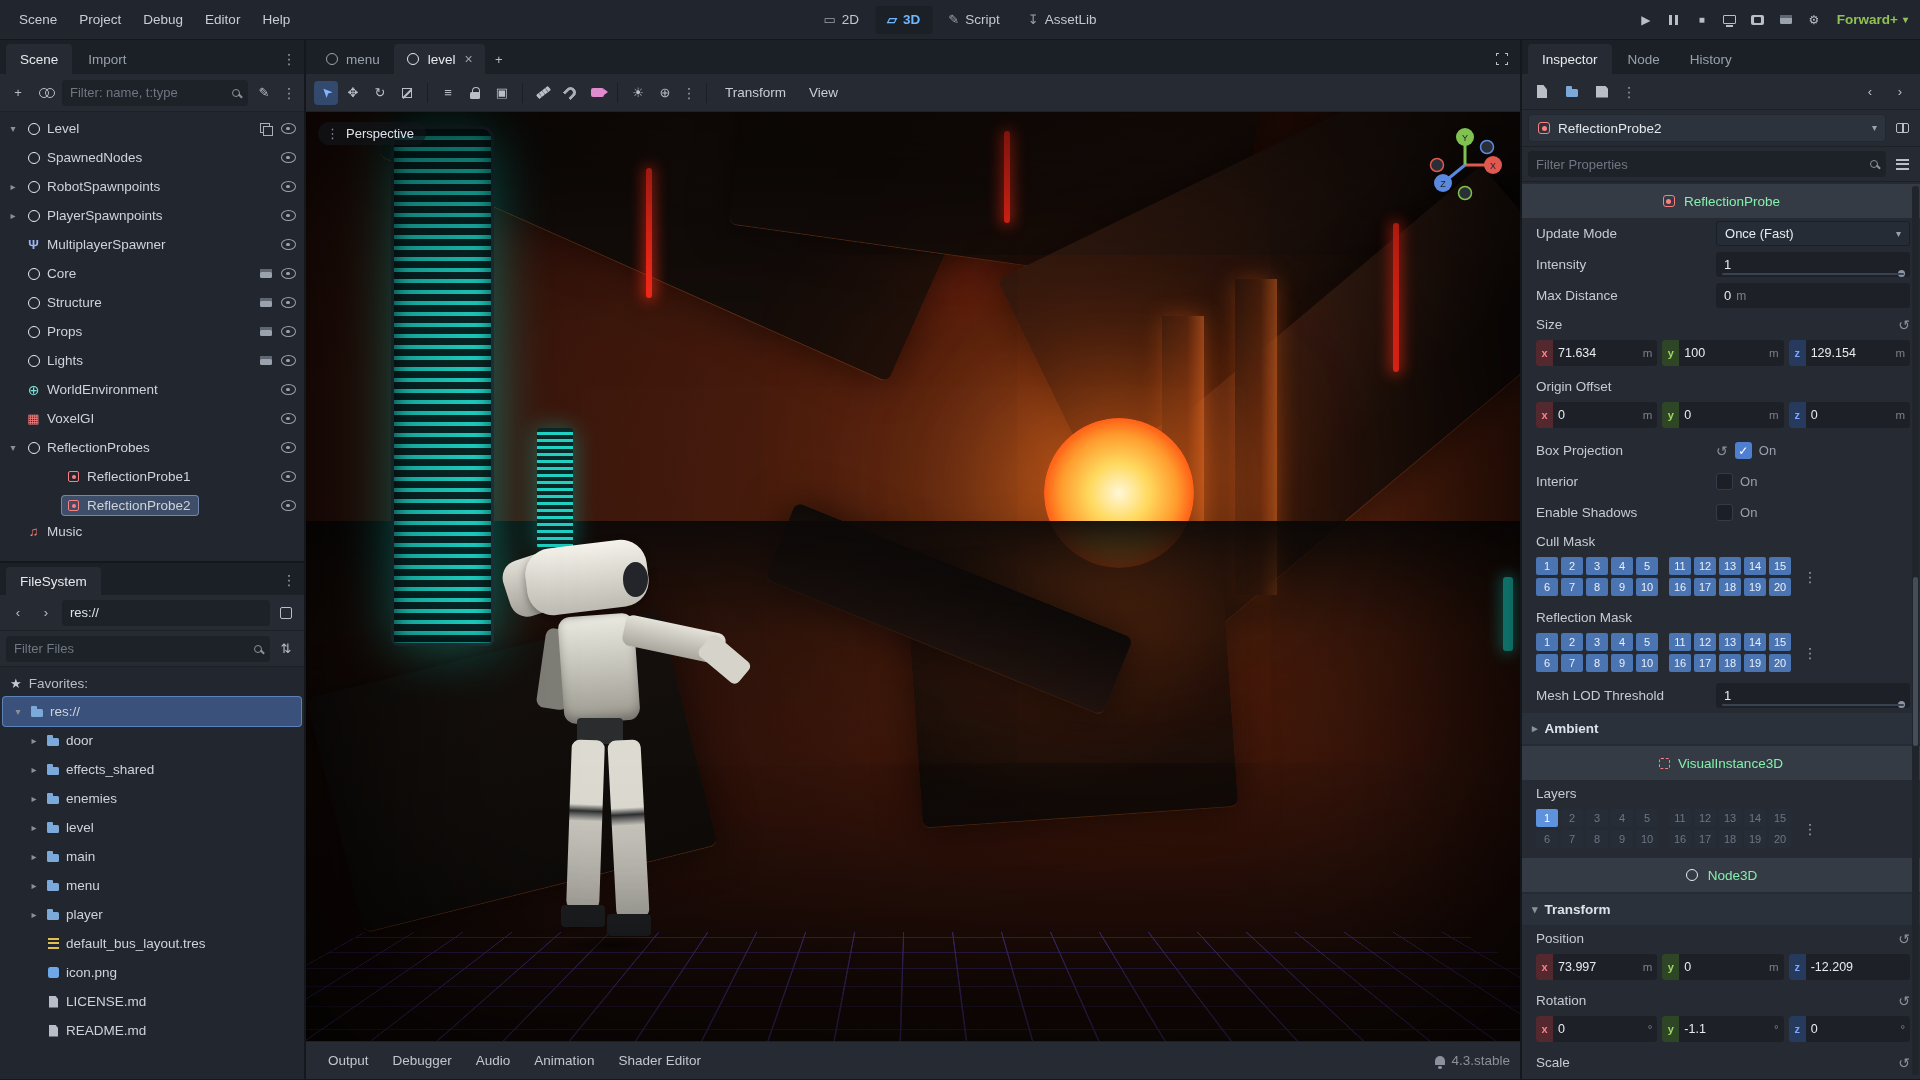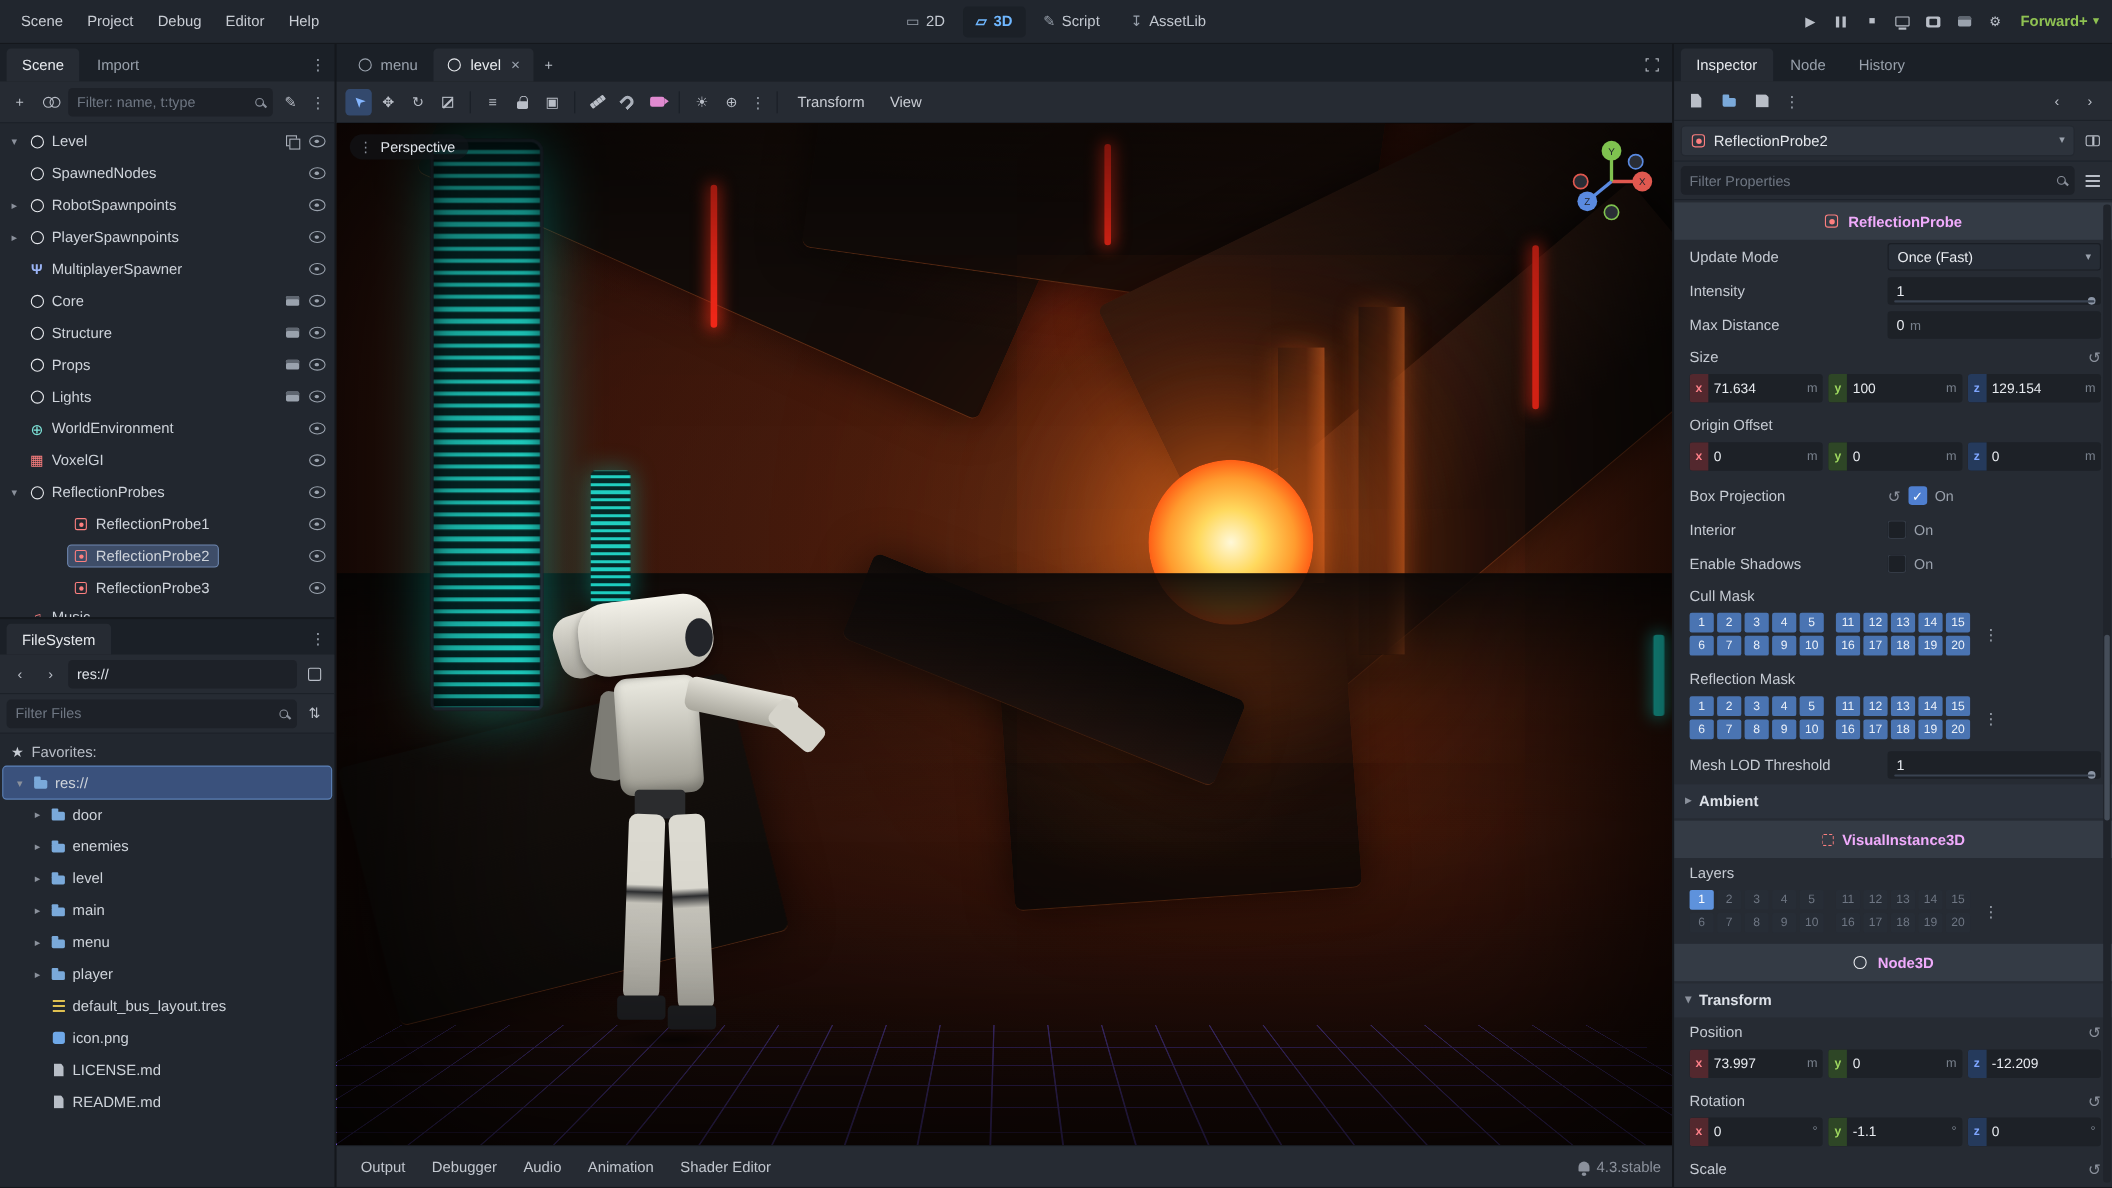--- a/index.html
+++ b/index.html
@@ -192,21 +192,21 @@
   .i-book::after{content:"";position:absolute;left:50%;top:0;bottom:0;width:1.6px;background:#b9bec7}
   .i-tune{width:13px;height:11px;background:repeating-linear-gradient(180deg,#b9bec7 0 2px,transparent 2px 4.5px)}
   .obj-row,.insp-filter{display:flex;align-items:center;gap:4px;padding:4px 6px;background:#262b33;border-bottom:1px solid #1c2128}
   .obj-dropdown{flex:1;display:flex;align-items:center;gap:7px;background:#2d333c;border:1px solid #232830;border-radius:4px;height:28px;padding:0 8px;min-width:0}
   .obj-name{color:#e4e7ec;white-space:nowrap;overflow:hidden;text-overflow:ellipsis}
   .obj-dropdown .chev{margin-left:auto;font-size:10px;color:#9aa2ad}
   .probe-icon{position:relative;width:14px;height:14px;display:inline-block;flex:none}
   .probe-icon::before{content:"";position:absolute;inset:1px;border:1.6px solid #fc7f7f;border-radius:3px}
   .probe-icon::after{content:"";position:absolute;left:50%;top:50%;width:5px;height:5px;margin:-2.5px;background:#fc7f7f;border-radius:50%}
   .insp-scroll{flex:1;overflow:hidden;background:#262b33}
-  .cat{height:34px;margin-top:2px;display:flex;align-items:center;justify-content:center;gap:8px;background:#343b45;color:#f0abfc;font-weight:bold}
+  .cat{height:34px;margin-top:2px;display:flex;align-items:center;justify-content:center;gap:8px;background:#343b45;color:#86efac;font-weight:normal}
   .vi-icon{width:11px;height:11px;border:1.5px dashed #fc7f7f;border-radius:2px}
   .prow{height:31px;display:flex;align-items:center;padding:0 10px 0 14px;gap:8px}
   .prow.group{height:27px}
   .pname{flex:0 0 46%;color:#c6cbd3;white-space:nowrap;overflow:hidden;text-overflow:ellipsis}
   .prow.group .pname{flex:0 0 auto}
   .pval{flex:1;display:flex;align-items:center;gap:7px;min-width:0}
   .field{position:relative;height:25px;background:#1d2127;border-radius:3px;padding:0 8px;display:flex;align-items:center;gap:5px;flex:1;color:#e8ebf0;font-size:13px}
   .field .unit{color:#78808c;font-size:12px}
   .slider::after{content:"";position:absolute;left:6px;right:6px;bottom:2px;height:2px;background:#394250;border-radius:1px}
   .slider::before{content:"";position:absolute;right:5px;bottom:0;width:7px;height:7px;border-radius:50%;background:#8b95a5}
@@ -470,30 +470,20 @@
             <span class="arrow none"></span>
             <span class="selwrap">
               <span class="nicon ic-probe"></span>
               <span class="tlabel">ReflectionProbe2</span>
             </span>
             <span class="flex"></span>
             <span class="extra none"></span>
             <span class="eye"></span>
           </div>
 
-          <div class="titem d2">
-            <span class="arrow none"></span>
-            <span class="selwrap">
-              <span class="nicon ic-probe"></span>
-              <span class="tlabel">ReflectionProbe3</span>
-            </span>
-            <span class="flex"></span>
-            <span class="extra none"></span>
-            <span class="eye"></span>
-          </div>
 
           <div class="titem d1 cut">
             <span class="arrow none"></span>
             <span class="selwrap">
               <span class="nicon ic-audio"></span>
               <span class="tlabel">Music</span>
             </span>
             <span class="flex"></span>
             <span class="extra none"></span>
 
@@ -539,20 +529,25 @@
               <span class="ficon ic-folder"></span>
               <span class="flabel">res://</span>
             </div>
 
             <div class="fitem">
               <span class="arrow closed"></span>
               <span class="ficon ic-folder"></span>
               <span class="flabel">door</span>
             </div>
 
+            <div class="fitem">
+              <span class="arrow closed"></span>
+              <span class="ficon ic-folder"></span>
+              <span class="flabel">effects_shared</span>
+            </div>
 
             <div class="fitem">
               <span class="arrow closed"></span>
               <span class="ficon ic-folder"></span>
               <span class="flabel">enemies</span>
             </div>
 
             <div class="fitem">
               <span class="arrow closed"></span>
               <span class="ficon ic-folder"></span>

